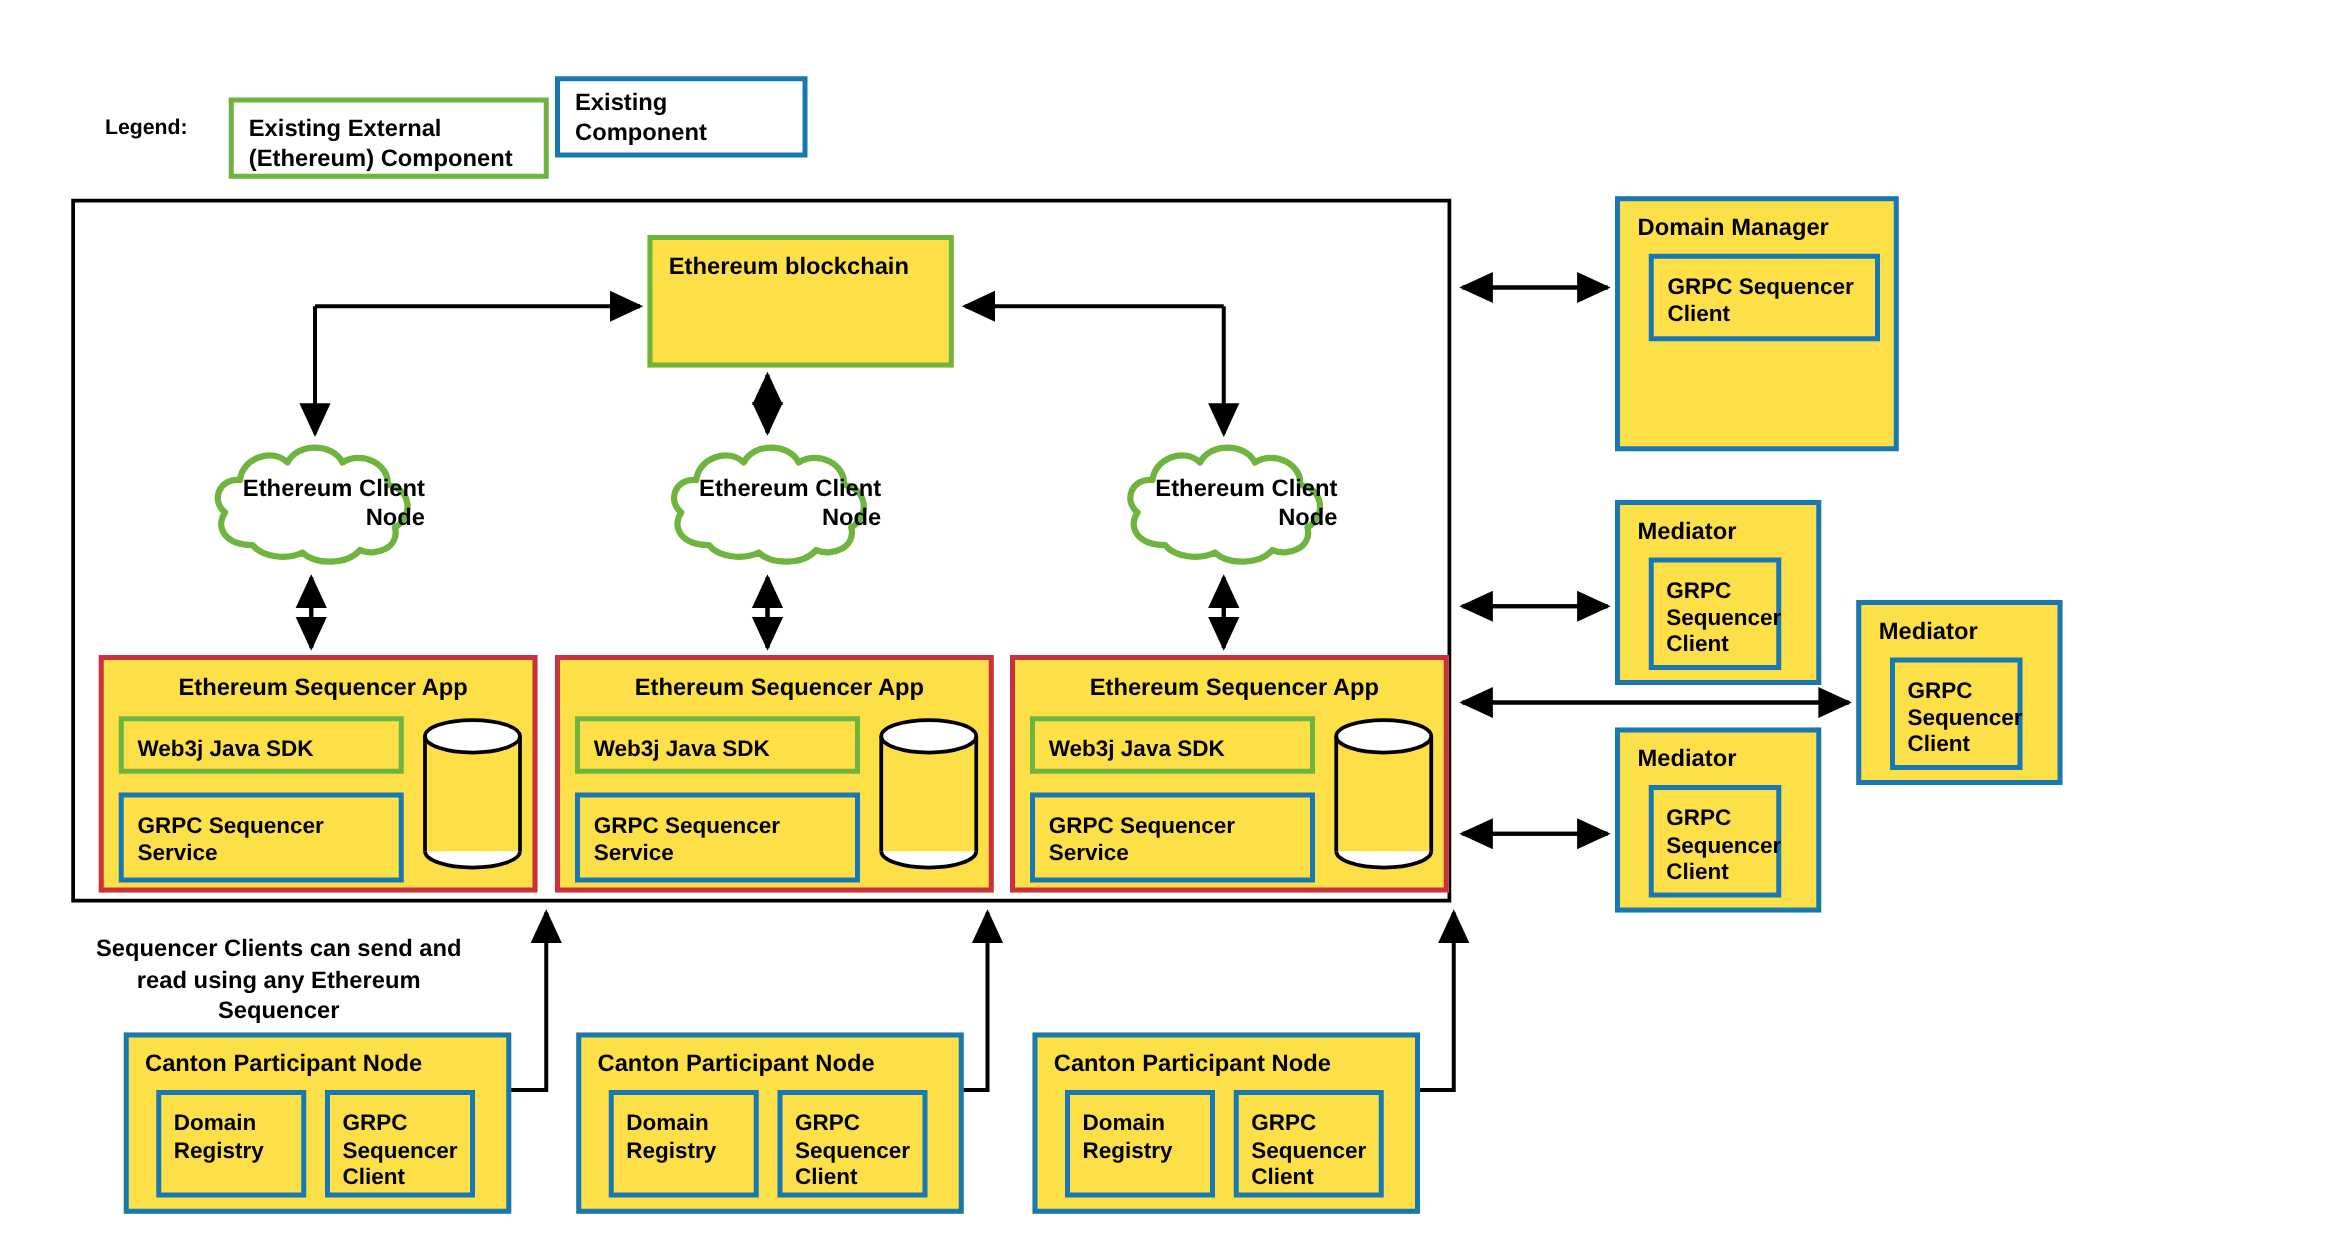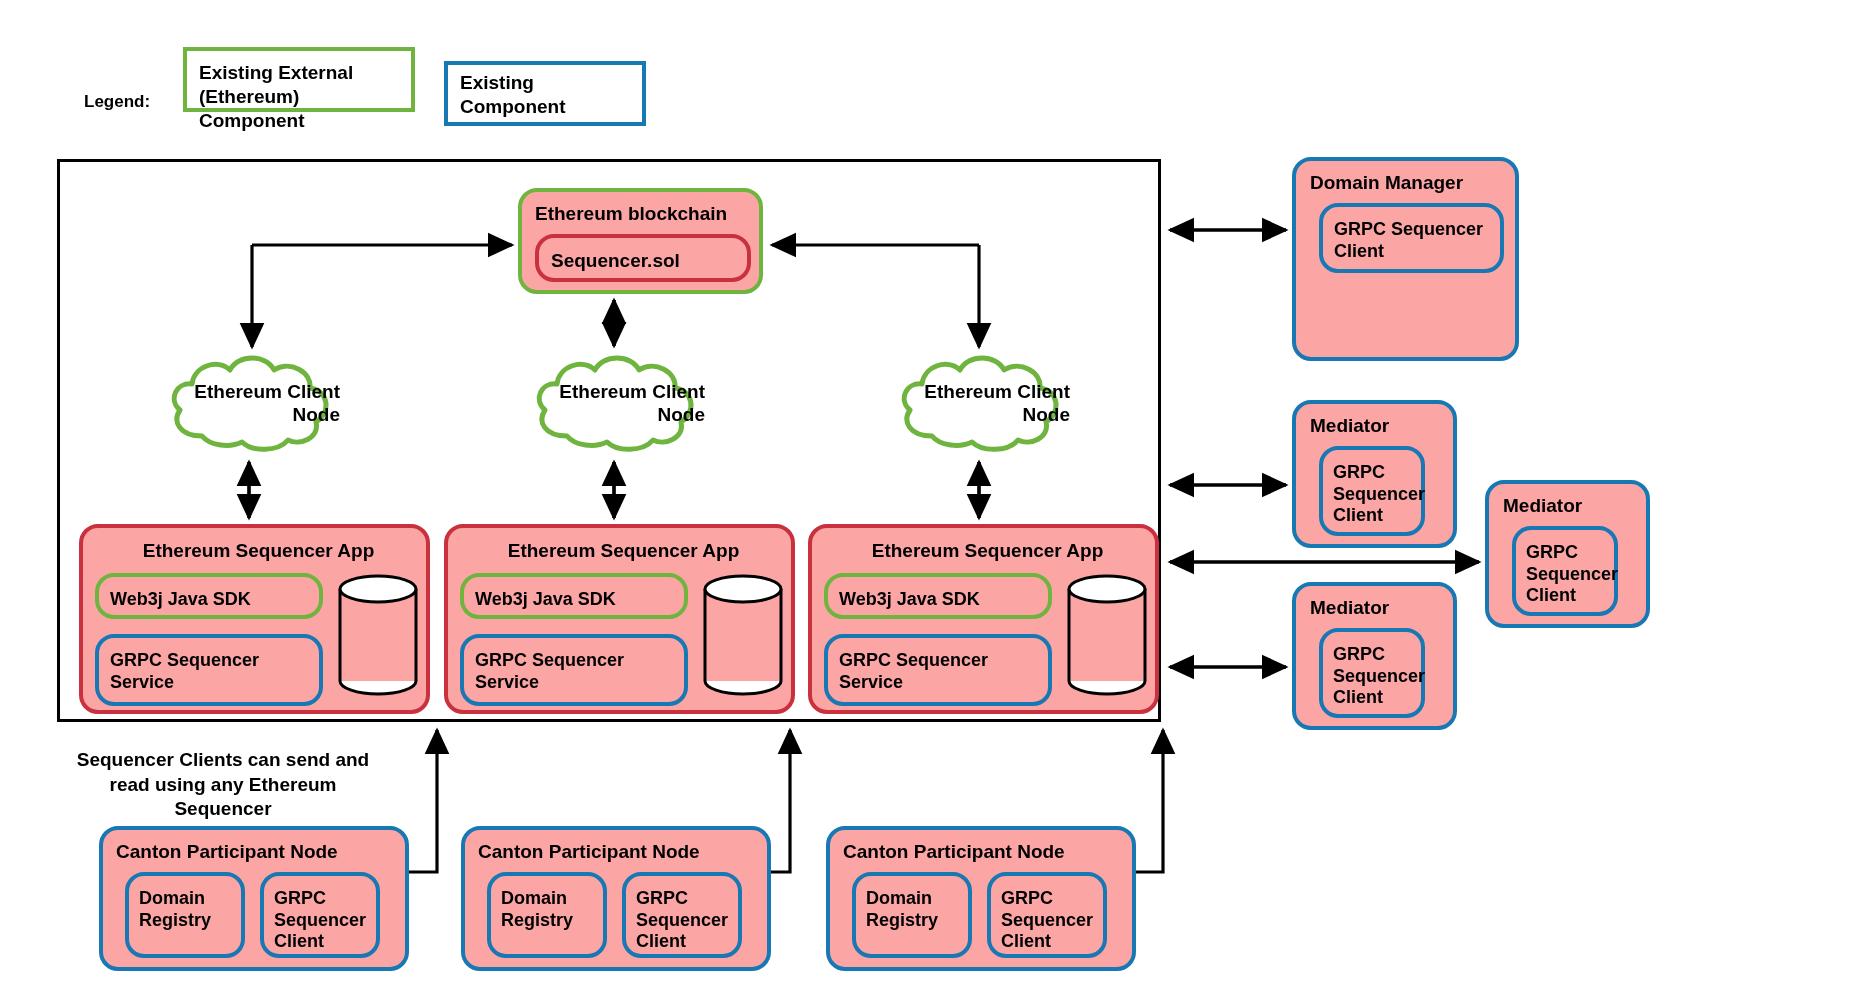--- a/index.html
+++ b/index.html
@@ -11,21 +11,21 @@
   
   .legend-title{font-size:17px;font-weight:bold;}
   .legend-box{border-width:4px;border-style:solid;background:#fff;
               display:flex;align-items:flex-start;padding:10px 12px 8px 12px;}
   .legend-box span{font-size:19px;font-weight:bold;line-height:1.25;}
 
   
   .main-frame{border:3px solid #000;background:#fff;}
 
   
-  .gbox{border-width:4px;border-style:solid;background:#fca5a5;border-radius:19px;}
+  .gbox{border-width:4px;border-style:solid;background:#fde047;}
   .green{border-color:#6EB43F;}
   .blue{border-color:#1878B4;}
   .red{border-color:#C9313E;}
 
   .ttl{font-size:19px;font-weight:bold;}
   .t17{font-size:18px;font-weight:bold;line-height:1.2;}
 
   
   .cloud{position:absolute;}
   .cloud-text{position:absolute;width:100%;text-align:right;
@@ -37,36 +37,33 @@
   svg.arrows{position:absolute;left:0;top:0;width:1861px;height:1000px;overflow:visible;pointer-events:none;}
   .note{font-size:19px;font-weight:bold;line-height:1.3;text-align:center;}
 </style>
 </head>
 <body>
 
 <div class="stage">
 
   <div class="abs legend-title" style="left:84px;top:92px;">Legend:</div>
 
-  <div class="abs legend-box green" style="left:183px;top:47px;width:232px;height:65px;">
+  <div class="abs legend-box green" style="left:183px;top:78px;width:256px;height:65px;">
     <span>Existing External (Ethereum) Component</span>
   </div>
 
   <div class="abs legend-box blue" style="left:444px;top:61px;width:202px;height:65px;align-items:center;">
     <span>Existing Component</span>
   </div>
 
 
   <div class="abs main-frame" style="left:57px;top:159px;width:1104px;height:563px;"></div>
 
   <div class="abs gbox green" style="left:518px;top:188px;width:245px;height:106px;">
     <div class="abs ttl" style="left:13px;top:11px;">Ethereum blockchain</div>
-    <div class="abs gbox red" style="left:13px;top:42px;width:216px;height:48px;">
-      <div class="abs ttl" style="left:12px;top:12px;">Sequencer.sol</div>
-    </div>
   </div>
 
   <div class="cloud" style="left:160px;top:348px;width:180px;height:110px;">
     <svg width="180" height="110" viewBox="0 0 180 110">
       <path d="M42,88 C20,88 12,74 20,62 C8,52 16,34 32,36 C34,18 58,10 70,22 C78,6 106,6 114,22
                C130,12 152,24 150,40 C168,42 172,64 156,74 C160,90 140,98 128,92
                C118,104 92,104 82,94 C70,100 50,98 42,88 Z" fill="#ffffff" stroke="#6EB43F" stroke-width="5" stroke-linejoin="round"></path>
     </svg>
     <div class="cloud-text" style="top:33px;">
       <span>Ethereum Client</span><br>

